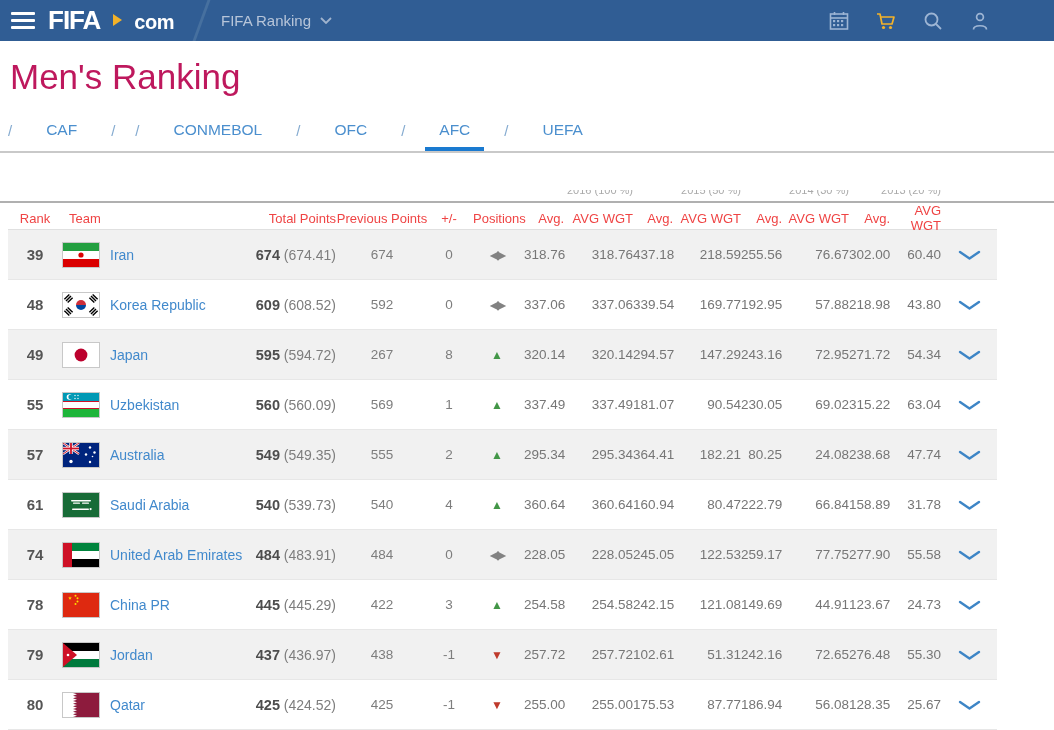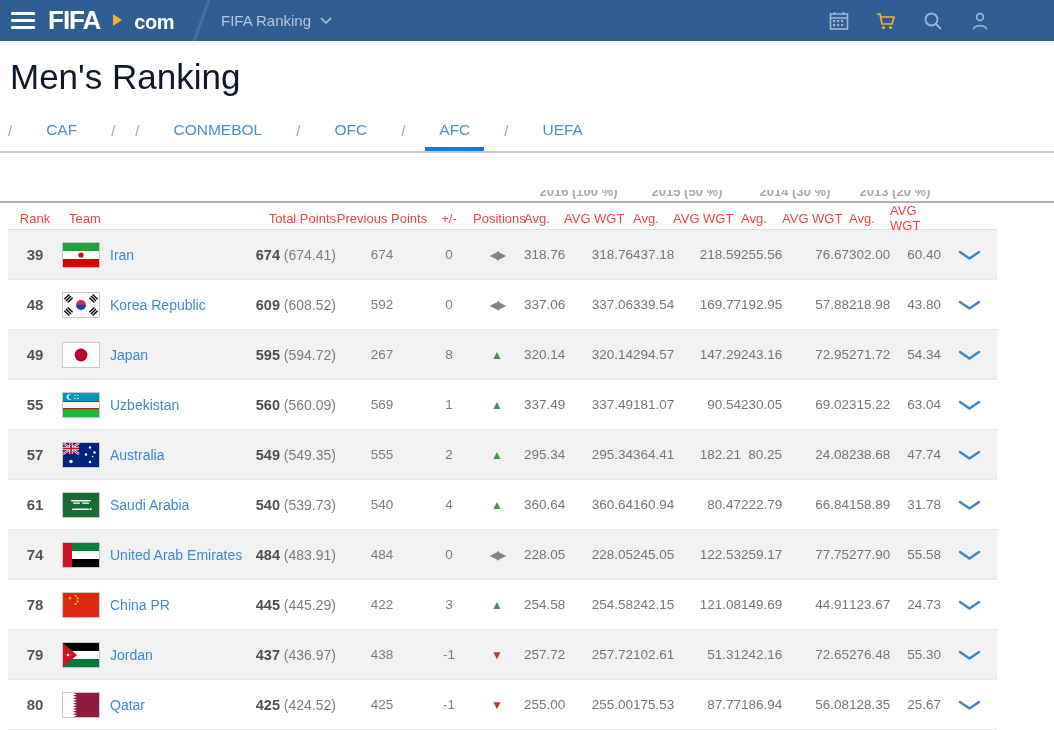--- a/index.html
+++ b/index.html
@@ -17,48 +17,48 @@
     border-bottom:6px solid transparent; margin:0 2px 1px 3px; align-self:center; }
   .logo .com { color:#fff; font-weight:800; font-size:20px; letter-spacing:-0.5px; }
   .slash-sep { width:3px; height:41px; background:#46709f; transform:skewX(-20deg); margin:0 0 0 26px; }
   .breadcrumb { display:flex; align-items:center; gap:9px; margin-left:18px; color:#b7c5d9;
     font-size:15px; cursor:pointer; }
   .crumb-chev { width:12px; height:7px; }
   .topbar-icons { position:absolute; right:64px; display:flex; align-items:center; gap:27px; }
   .topbar-icons .tbico { width:20px; height:20px; cursor:pointer; }
 
   
-  .page-title { color:#0f172a; font-size:35px; font-weight:300; margin:16px 0 0 10px; letter-spacing:0; }
+  .page-title { color:#be185d; font-size:35px; font-weight:300; margin:16px 0 0 10px; letter-spacing:0; }
 
   .tabs-section { margin-top:22px; border-bottom:2px solid #c9c9c9; padding-left:8px; }
   .tabs { display:flex; align-items:flex-end; column-gap:20px; }
   .tab { color:#4b8fce; font-size:15.5px; padding:2px 14px 12px; cursor:pointer; text-decoration:none; }
   .tab.active { box-shadow: inset 0 -4px 0 #1a7ad0; }
   .tab-sep { color:#85abd0; font-size:15px; padding-bottom:12px; }
 
   .scroll-gap { height:37px; background:#fff; }
 
   
   .grid-row { display:grid; width:989px; margin-left:8px;
     grid-template-columns:54px 48px 138px 88px 92px 42px 54px 40px 69px 40px 68px 41px 67px 41px 51px 56px;
     align-items:center; }
   .year-strip { height:11px; overflow:hidden; }
   .year-strip .grid-row { align-items:start; }
-  .year-label { display:block; margin-top:-6px; color:#a9a9a9; font-size:13px; text-align:center;font-weight:bold; }
+  .year-label { display:block; margin-top:-6px; color:#a9a9a9; font-size:11px; text-align:right; }
   .yg1 { grid-column:8/10; } .yg2 { grid-column:10/12; } .yg3 { grid-column:12/14; } .yg4 { grid-column:14/16; }
   .full-line2 { border-top:2px solid #b0b0b0; }
 
   .thead { height:27px; color:#ef4444; font-size:13px; border-bottom:1px solid #e0e0e0; }
   .thead .c-rank { text-align:center; }
   .thead .c-team { grid-column:2/4; padding-left:7px; }
   .thead .c-total { text-align:right; }
   .thead .c-prev { text-align:center; }
   .thead .c-pm { text-align:center; }
   .thead .c-pos { text-align:left; padding-left:3px; }
-  .thead .num-h { }
+  .thead .num-h { text-align:right; }
 
   .trow { height:50px; border-bottom:1px solid #e7e7e7; background:#fff; }
   .trow.alt { background:#f1f1f1; }
   .cell-rank { font-weight:bold; color:#555; font-size:15px; text-align:center; }
   .flag-box { width:38px; height:26px; border:1px solid #c8c8c8; background:#fff; display:flex;
     align-items:center; justify-content:center; overflow:hidden; }
   .flag-box svg { display:block; }
   .cell-team a { color:#4189cc; font-size:14px; text-decoration:none; cursor:pointer; }
   .cell-total { text-align:right; font-size:14px; color:#7d7d7d; white-space:nowrap; }
   .cell-total b { color:#4d4d4d; font-size:14.5px; }

